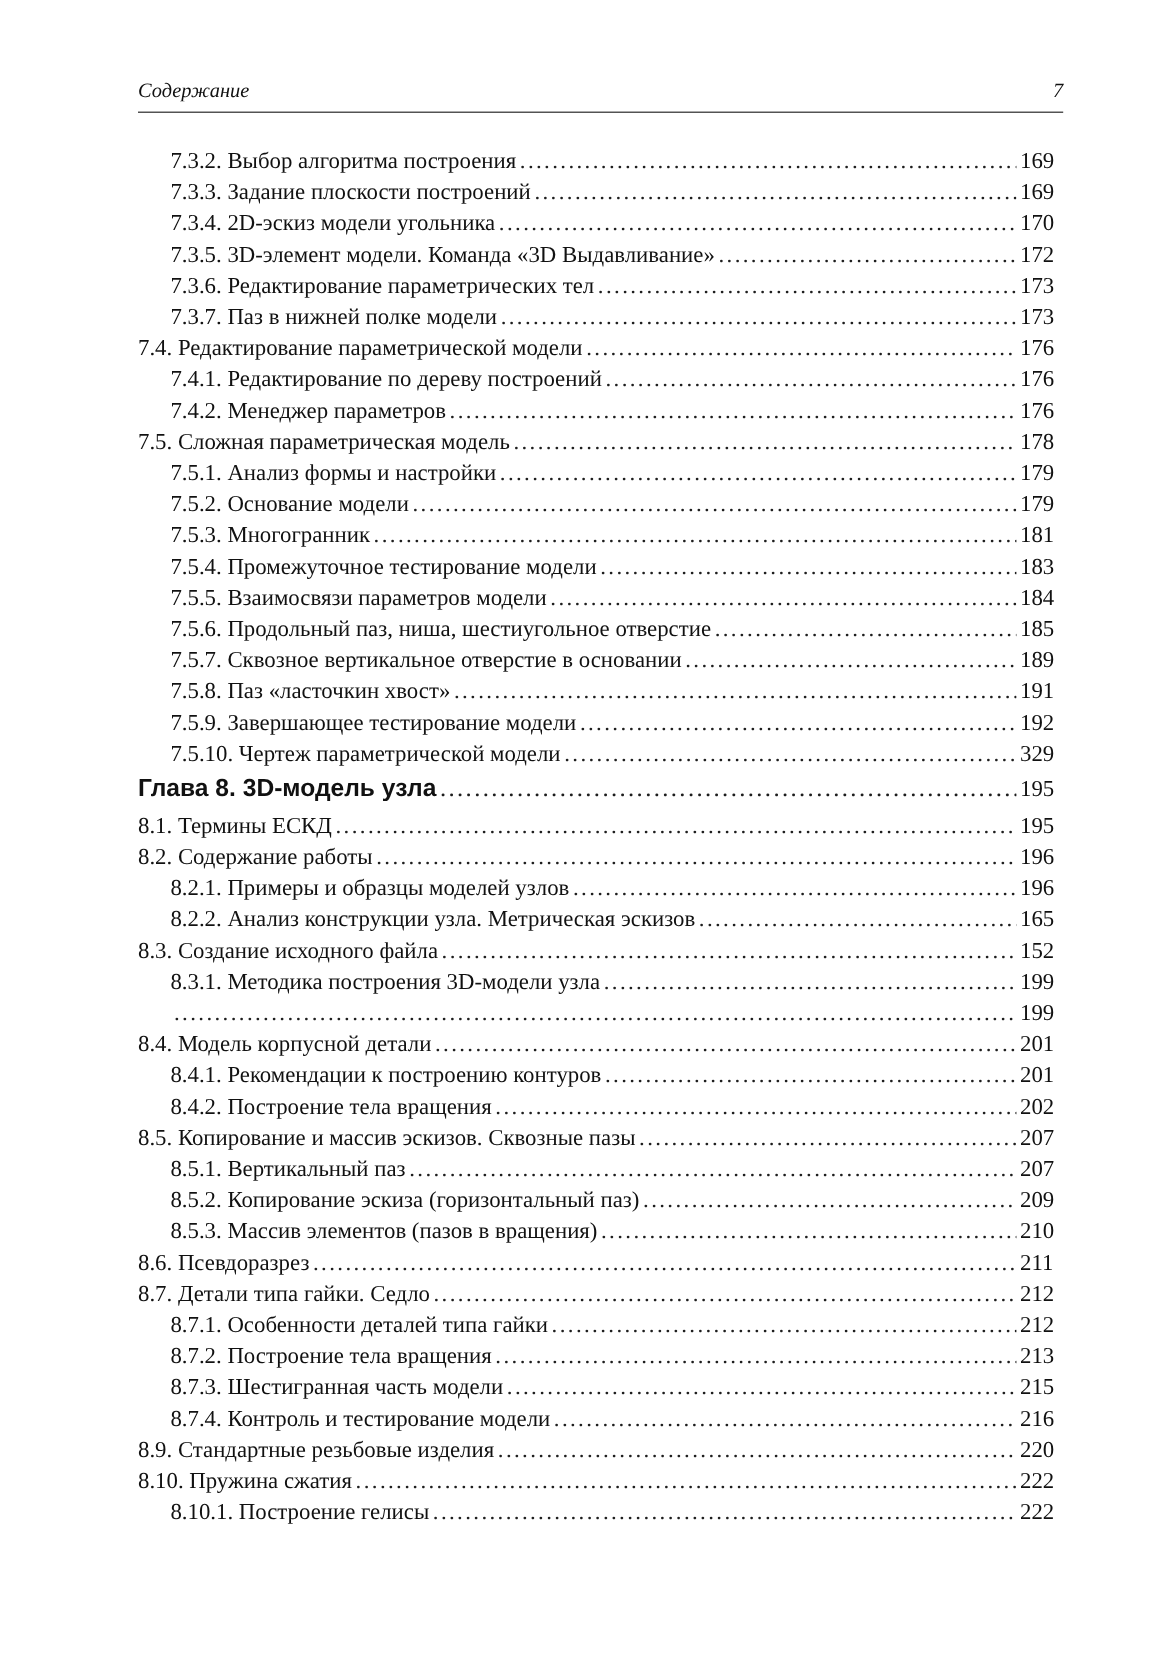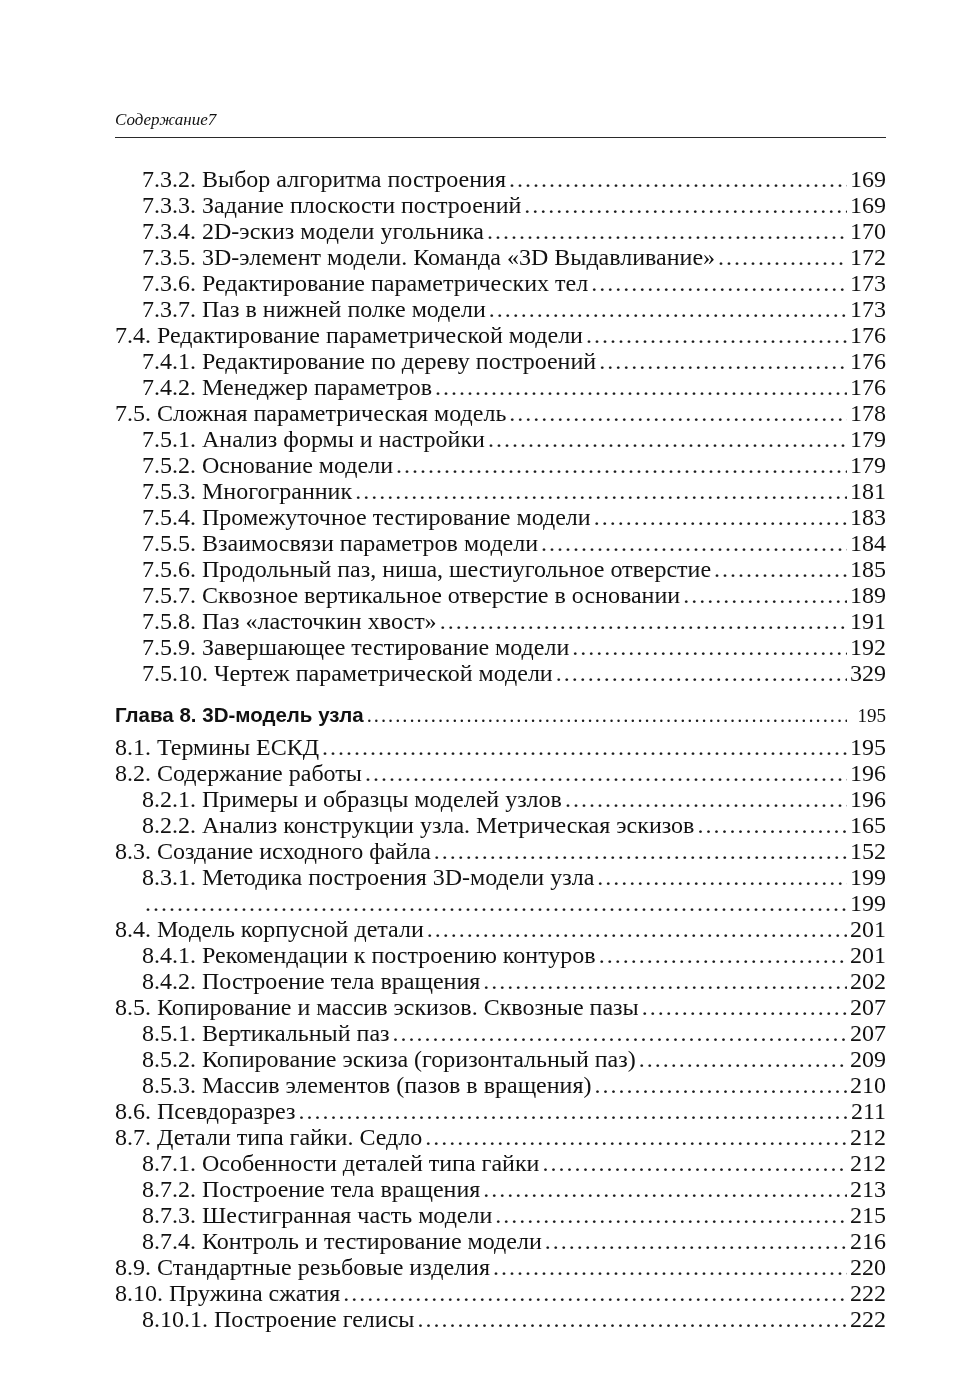--- a/index.html
+++ b/index.html
@@ -11,34 +11,34 @@
     color: #111111;
     overflow: hidden;
   }
   .sheet {
     width: 974px;
     height: 1388px;
     padding: 66px 88px 40px 115px;
   }
   .running-header {
     display: flex;
+    justify-content: space-between;
     align-items: baseline;
     font-style: italic;
     font-size: 17px;
     padding-bottom: 7px;
     border-bottom: 1px solid #2a2a2a;
-    margin-top: 44px;
   }
   .toc {
     margin-top: 28px;
   }
   .entry {
     display: flex;
     align-items: baseline;
-    font-size: 24px;
+    font-size: 19px;
     line-height: 26px;
   }
   .entry .title {
     white-space: nowrap;
     flex: 0 0 auto;
   }
   .entry.level-1 { padding-left: 27px; }
   .leader {
     flex: 1 1 auto;
     overflow: hidden;
@@ -49,28 +49,28 @@
   .leader::after {
     content: "..............................................................................................................................................................................................";
     letter-spacing: 2px;
     font-weight: normal;
     font-family: "Liberation Serif", serif;
     color: #1d1d1d;
   }
   .page-num {
     flex: 0 0 auto;
     min-width: 36px;
-    text-align: right;
+    text-align: left;
     white-space: nowrap;
   }
   .entry.chapter {
     font-family: "Liberation Sans", "DejaVu Sans", sans-serif;
     font-weight: bold;
     font-size: 20.5px;
-    margin-top: 16px;
+    margin-top: 2px;
     margin-bottom: 5px;
   }
   .entry.chapter .page-num {
     font-family: "Liberation Serif", serif;
     font-weight: normal;
     font-size: 19px;
   }
 </style>
 </head>
 <body>

